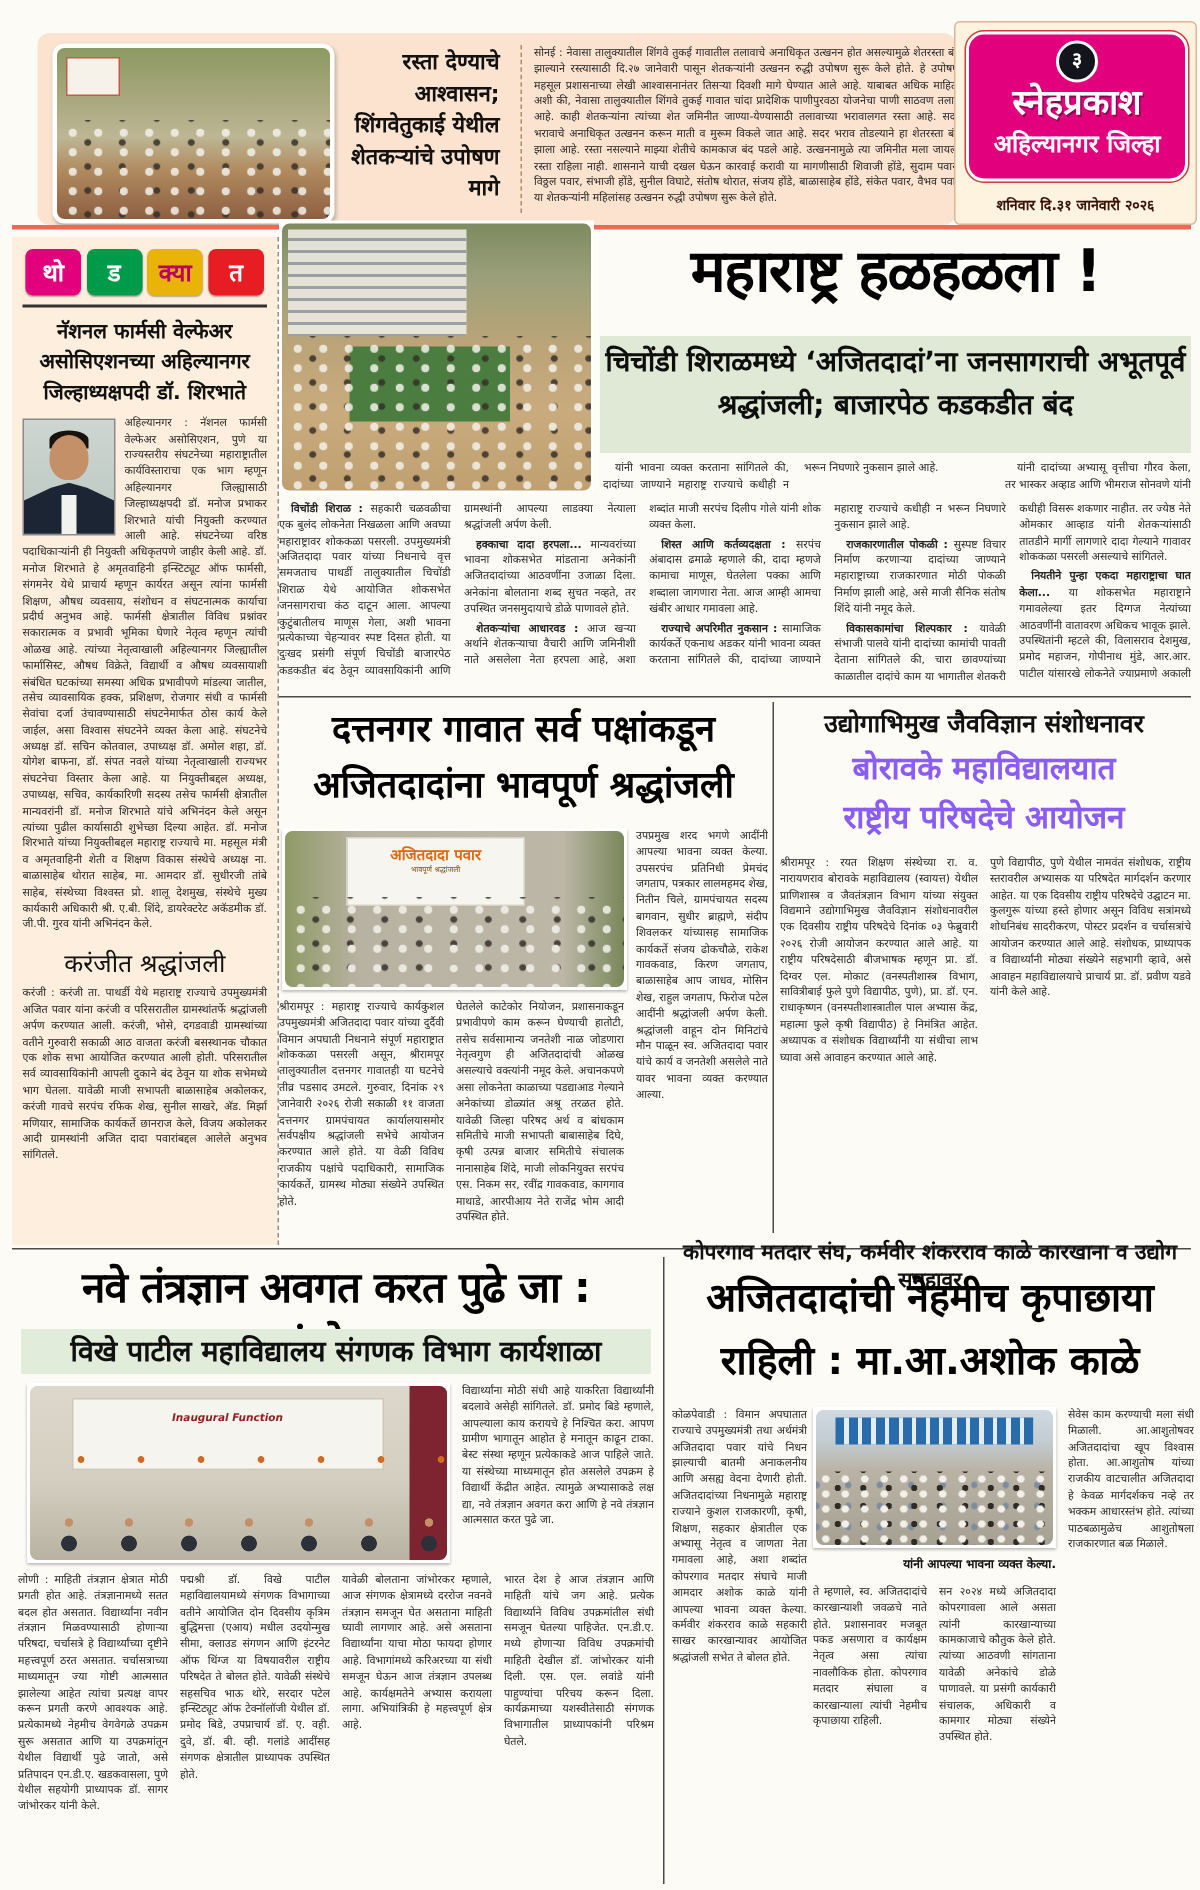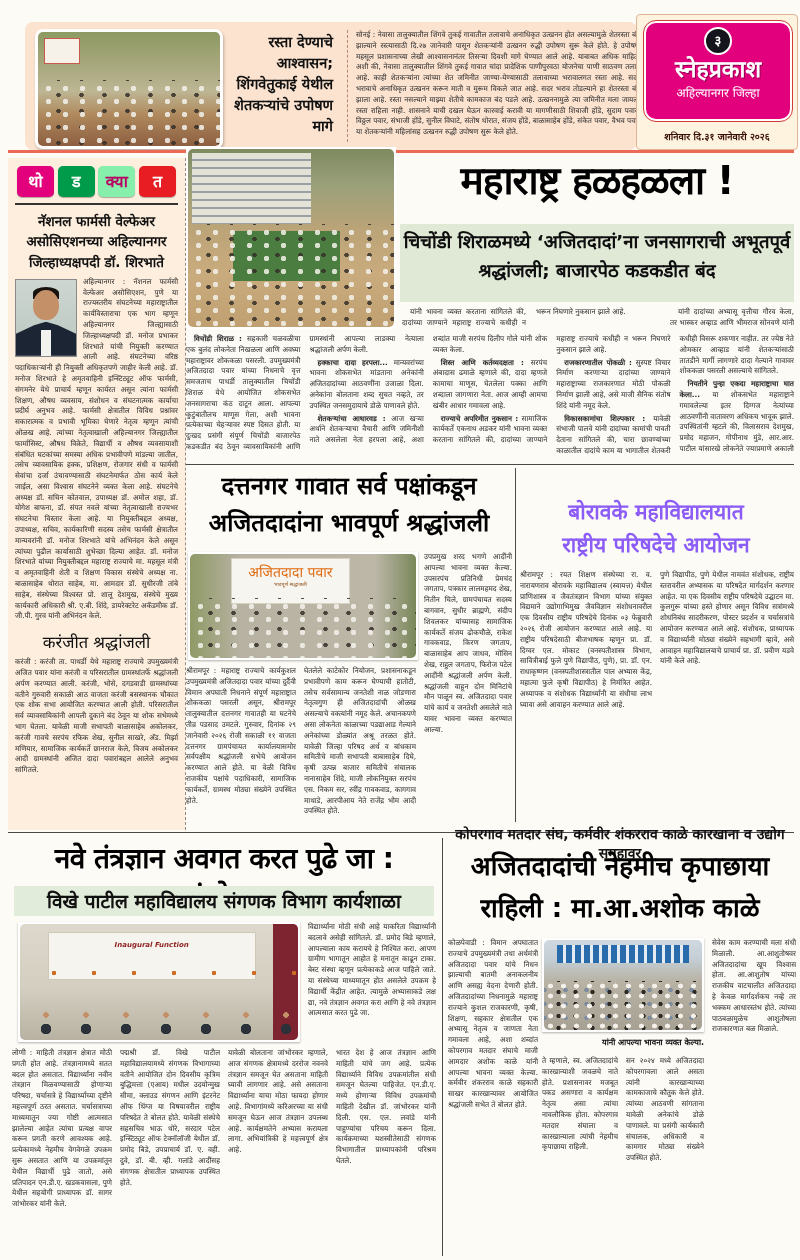--- a/index.html
+++ b/index.html
@@ -29,30 +29,30 @@
     background-image:radial-gradient(circle,#f3f1ea 2.5px,transparent 3px),radial-gradient(circle,#35302a 2px,transparent 2.5px);
     background-size:17px 13px,23px 16px;background-position:2px 2px,9px 7px;opacity:.85;}
   .top-headline{position:absolute;left:204px;top:10px;width:104px;margin:0;font-size:14.5px;line-height:1.45;font-weight:bold;text-align:right;color:#111;}
   .top-body{position:absolute;left:322px;top:8px;width:284px;height:112px;overflow:hidden;border-left:1px dashed #b2886e;padding-left:8px;}
 
   
   .masthead{position:absolute;left:636px;top:14px;width:160px;height:134px;background:#fdf3de;border:1px solid #dfb396;border-radius:4px;}
   .mast-inner{position:absolute;left:7px;top:6px;width:144px;height:96px;background:#e2007d;border:2px solid #fff;outline:1px solid #cf3a3a;border-radius:12px;text-align:center;}
   .issue-circle{width:24px;height:24px;margin:4px auto 0;background:#14141c;border:2px solid #fff;border-radius:50%;color:#fff;font-size:13px;font-weight:bold;line-height:24px;}
   .mast-title{color:#fff;font-size:23px;font-weight:bold;line-height:1.1;margin-top:2px;text-shadow:1px 1px 0 #8e0050;}
-  .mast-sub{color:#fff;font-size:12px;font-weight:normal;margin-top:2px;}
+  .mast-sub{color:#fff;font-size:16px;font-weight:bold;margin-top:2px;}
   .mast-date{position:absolute;left:0;right:0;bottom:6px;text-align:center;font-size:9.5px;font-weight:bold;color:#3a1205;}
 
   
   .brief-panel{position:absolute;left:8px;top:158px;width:177px;height:672px;background:#fdeedd;padding:6px 7px;box-sizing:border-box;overflow:hidden;}
   .letters{display:flex;justify-content:space-between;margin:2px 2px 6px;}
   .letterbox{width:37px;height:31px;border-radius:5px;text-align:center;font-size:16px;font-weight:bold;line-height:31px;color:#fff;box-shadow:0 1px 1px rgba(0,0,0,.3);}
   .lb0{background:#e2007d;}
   .lb1{background:#009b4a;}
-  .lb2{background:#86efac;color:#b80062;}
+  .lb2{background:#eab308;color:#b80062;}
   .lb3{background:#e81c23;}
   .brief-rule{height:2px;background:#333;margin:0 0 6px;}
   .brief-headline{margin:0 0 5px;font-size:13.5px;line-height:1.5;font-weight:bold;text-align:center;color:#111;}
   .portrait{float:left;width:60px;height:76px;margin:2px 6px 2px 0;background:linear-gradient(180deg,#cdd6d0 0%,#bcc7c2 100%);border:1px solid #8a8a8a;position:relative;overflow:hidden;}
   .portrait .head{position:absolute;left:17px;top:10px;width:26px;height:30px;background:#c49068;border-radius:50% 50% 45% 45%;}
   .portrait .hair{position:absolute;left:17px;top:7px;width:26px;height:12px;background:#17120e;border-radius:50% 50% 0 0;}
   .portrait .suit{position:absolute;left:0;bottom:0;width:100%;height:34px;background:#1c2533;clip-path:polygon(0 35%,30% 10%,50% 0,70% 10%,100% 35%,100% 100%,0 100%);}
   .portrait .shirt{position:absolute;left:25px;bottom:0;width:10px;height:26px;background:#f2f2ee;}
   .brief-sub-headline{margin:8px 0 4px;font-size:16.5px;font-weight:normal;text-align:center;color:#111;}
 
@@ -65,21 +65,21 @@
   .main-headline{position:absolute;left:400px;top:152px;width:394px;margin:0;font-size:39px;font-weight:bold;letter-spacing:-1px;text-align:center;color:#000;}
   .main-subhead{position:absolute;left:400px;top:224px;width:394px;height:78px;box-sizing:border-box;background:#dfe9d6;font-size:18.5px;line-height:1.55;font-weight:bold;text-align:center;padding:4px 0;color:#0e0e0e;}
   .lead-cols{position:absolute;left:402px;top:307px;width:392px;height:24px;column-count:3;column-gap:10px;overflow:hidden;}
   .main-cols{position:absolute;left:186px;top:334px;width:608px;height:128px;column-count:5;column-gap:9px;overflow:hidden;}
 
   
   .datta-headline{position:absolute;left:186px;top:468px;width:326px;margin:0;font-size:24px;line-height:1.55;font-weight:bold;text-align:center;color:#000;}
   .photo-datta-frame{position:absolute;left:188px;top:552px;width:230px;height:108px;background:#fff;padding:2px;box-sizing:border-box;box-shadow:0 1px 2px rgba(0,0,0,.3);}
   .photo-datta{background:linear-gradient(90deg,#8f9a66 0%,#b7b2a2 22%,#bcb7a7 82%,#79875a 100%);}
   .d-banner{position:absolute;left:18%;top:4px;width:52%;height:42%;background:#f7f5ef;border:1px solid #d8d2c4;text-align:center;}
-  .d-banner-text{font-size:14px;font-weight:normal;color:#e06a10;margin-top:3px;}
+  .d-banner-text{font-size:10px;font-weight:bold;color:#e06a10;margin-top:3px;}
   .d-banner-sub{font-size:5px;color:#8a4a12;}
 
   
   .conf-kicker{position:absolute;left:518px;top:470px;width:276px;margin:0;font-size:16.5px;font-weight:600;text-align:center;color:#111;}
   .conf-headline{position:absolute;left:518px;top:496px;width:276px;margin:0;font-size:21px;line-height:1.55;font-weight:bold;text-align:center;color:#8b5cf6;}
 
   
   .tech-headline{position:absolute;left:10px;top:838px;width:428px;margin:0;font-size:28px;font-weight:bold;text-align:center;letter-spacing:-.5px;color:#000;}
   .tech-subhead{position:absolute;left:14px;top:886px;width:420px;height:30px;background:#e2ecdb;font-size:19px;font-weight:bold;text-align:center;line-height:30px;color:#101010;}
   .photo-inaug-frame{position:absolute;left:18px;top:922px;width:282px;height:120px;background:#fff;padding:2px;box-sizing:border-box;box-shadow:0 1px 2px rgba(0,0,0,.3);}
@@ -191,20 +191,21 @@
       </div>
       <div class="crowd"></div>
     </div>
   </div>
   <div class="abs body-text hidden-overflow" style="left:424px;top:552px;width:88px;height:270px;">उपप्रमुख शरद भगणे आदींनी आपल्या भावना व्यक्त केल्या. उपसरपंच प्रतिनिधी प्रेमचंद जगताप, पत्रकार लालमहमद शेख, नितीन चिले, ग्रामपंचायत सदस्य बागवान, सुधीर ब्राह्मणे, संदीप शिवलकर यांच्यासह सामाजिक कार्यकर्ते संजय ढोकचौळे, राकेश गावकवाड, किरण जगताप, बाळासाहेब आप जाधव, मोसिन शेख, राहुल जगताप, फिरोज पटेल आदींनी श्रद्धांजली अर्पण केली. श्रद्धांजली वाहून दोन मिनिटांचे मौन पाळून स्व. अजितदादा पवार यांचे कार्य व जनतेशी असलेले नाते यावर भावना व्यक्त करण्यात आल्या.</div>
   <div class="abs body-text hidden-overflow" style="left:186px;top:666px;width:110px;height:156px;">श्रीरामपूर : महाराष्ट्र राज्याचे कार्यकुशल उपमुख्यमंत्री अजितदादा पवार यांच्या दुर्दैवी विमान अपघाती निधनाने संपूर्ण महाराष्ट्रात शोककळा पसरली असून, श्रीरामपूर तालुक्यातील दत्तनगर गावातही या घटनेचे तीव्र पडसाद उमटले. गुरुवार, दिनांक २९ जानेवारी २०२६ रोजी सकाळी ११ वाजता दत्तनगर ग्रामपंचायत कार्यालयासमोर सर्वपक्षीय श्रद्धांजली सभेचे आयोजन करण्यात आले होते. या वेळी विविध राजकीय पक्षांचे पदाधिकारी, सामाजिक कार्यकर्ते, ग्रामस्थ मोठ्या संख्येने उपस्थित होते.</div>
   <div class="abs body-text hidden-overflow" style="left:304px;top:666px;width:112px;height:156px;">घेतलेले काटेकोर नियोजन, प्रशासनाकडून प्रभावीपणे काम करून घेण्याची हातोटी, तसेच सर्वसामान्य जनतेशी नाळ जोडणारा नेतृत्वगुण ही अजितदादांची ओळख असल्याचे वक्त्यांनी नमूद केले. अचानकपणे असा लोकनेता काळाच्या पडद्याआड गेल्याने अनेकांच्या डोळ्यांत अश्रू तरळत होते. यावेळी जिल्हा परिषद अर्थ व बांधकाम समितीचे माजी सभापती बाबासाहेब दिघे, कृषी उत्पन्न बाजार समितीचे संचालक नानासाहेब शिंदे, माजी लोकनियुक्त सरपंच एस. निकम सर, रवींद्र गावकवाड, कागगाव माथाडे, आरपीआय नेते राजेंद्र भोम आदी उपस्थित होते.</div>
 
   <div class="vrule" style="left:515px;top:468px;height:354px;"></div>
 
+  <h3 class="conf-kicker">उद्योगाभिमुख जैवविज्ञान संशोधनावर</h3>
   <h2 class="conf-headline">
     <span>बोरावके महाविद्यालयात</span><br>
     <span>राष्ट्रीय परिषदेचे आयोजन</span>
   </h2>
   <div class="abs body-text hidden-overflow" style="left:520px;top:570px;width:132px;height:252px;">श्रीरामपूर : रयत शिक्षण संस्थेच्या रा. व. नारायणराव बोरावके महाविद्यालय (स्वायत्त) येथील प्राणिशास्त्र व जैवतंत्रज्ञान विभाग यांच्या संयुक्त विद्यमाने उद्योगाभिमुख जैवविज्ञान संशोधनावरील एक दिवसीय राष्ट्रीय परिषदेचे दिनांक ०३ फेब्रुवारी २०२६ रोजी आयोजन करण्यात आले आहे. या राष्ट्रीय परिषदेसाठी बीजभाषक म्हणून प्रा. डॉ. दिग्वर एल. मोकाट (वनस्पतीशास्त्र विभाग, सावित्रीबाई फुले पुणे विद्यापीठ, पुणे), प्रा. डॉ. एन. राधाकृष्णन (वनस्पतीशास्त्रातील पाल अभ्यास केंद्र, महात्मा फुले कृषी विद्यापीठ) हे निमंत्रित आहेत. अध्यापक व संशोधक विद्यार्थ्यांनी या संधीचा लाभ घ्यावा असे आवाहन करण्यात आले आहे.</div>
   <div class="abs body-text hidden-overflow" style="left:660px;top:570px;width:134px;height:252px;">पुणे विद्यापीठ, पुणे येथील नामवंत संशोधक, राष्ट्रीय स्तरावरील अभ्यासक या परिषदेत मार्गदर्शन करणार आहेत. या एक दिवसीय राष्ट्रीय परिषदेचे उद्घाटन मा. कुलगुरू यांच्या हस्ते होणार असून विविध सत्रांमध्ये शोधनिबंध सादरीकरण, पोस्टर प्रदर्शन व चर्चासत्रांचे आयोजन करण्यात आले आहे. संशोधक, प्राध्यापक व विद्यार्थ्यांनी मोठ्या संख्येने सहभागी व्हावे, असे आवाहन महाविद्यालयाचे प्राचार्य प्रा. डॉ. प्रवीण यडवे यांनी केले आहे.</div>
 
   <div class="hrule" style="left:8px;top:832px;width:786px;"></div>
 
   <h2 class="tech-headline">नवे तंत्रज्ञान अवगत करत पुढे जा : जांभोरकर</h2>

